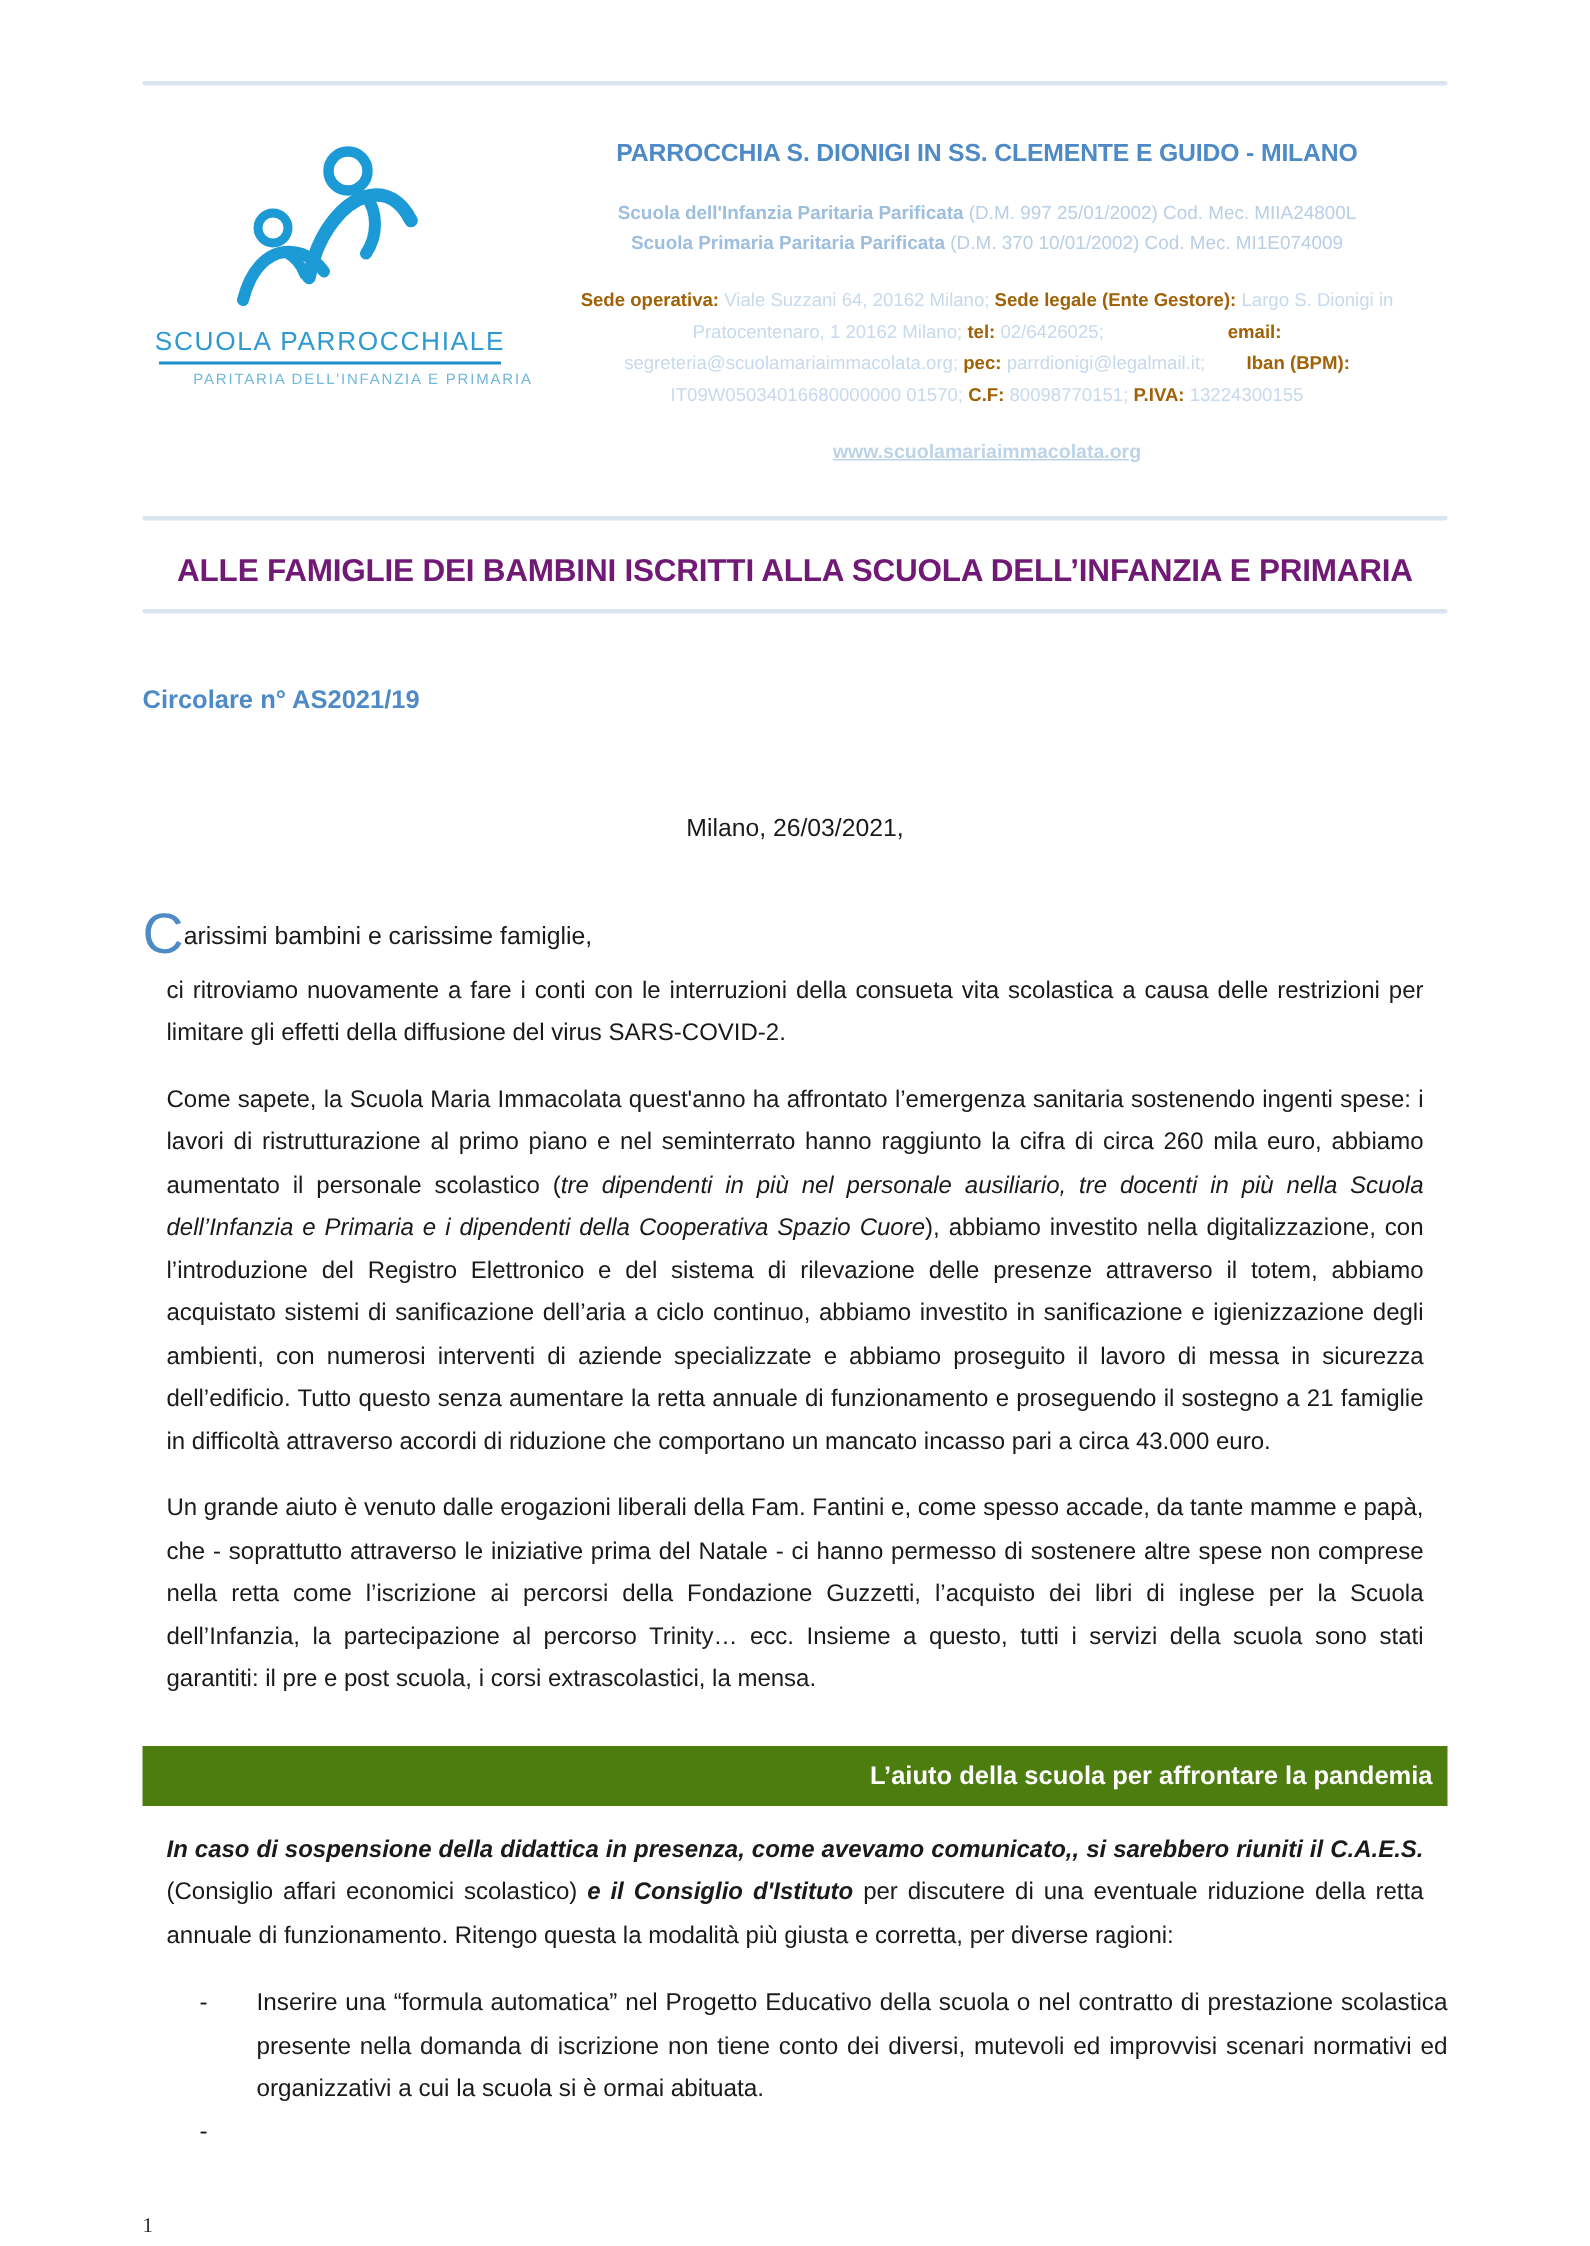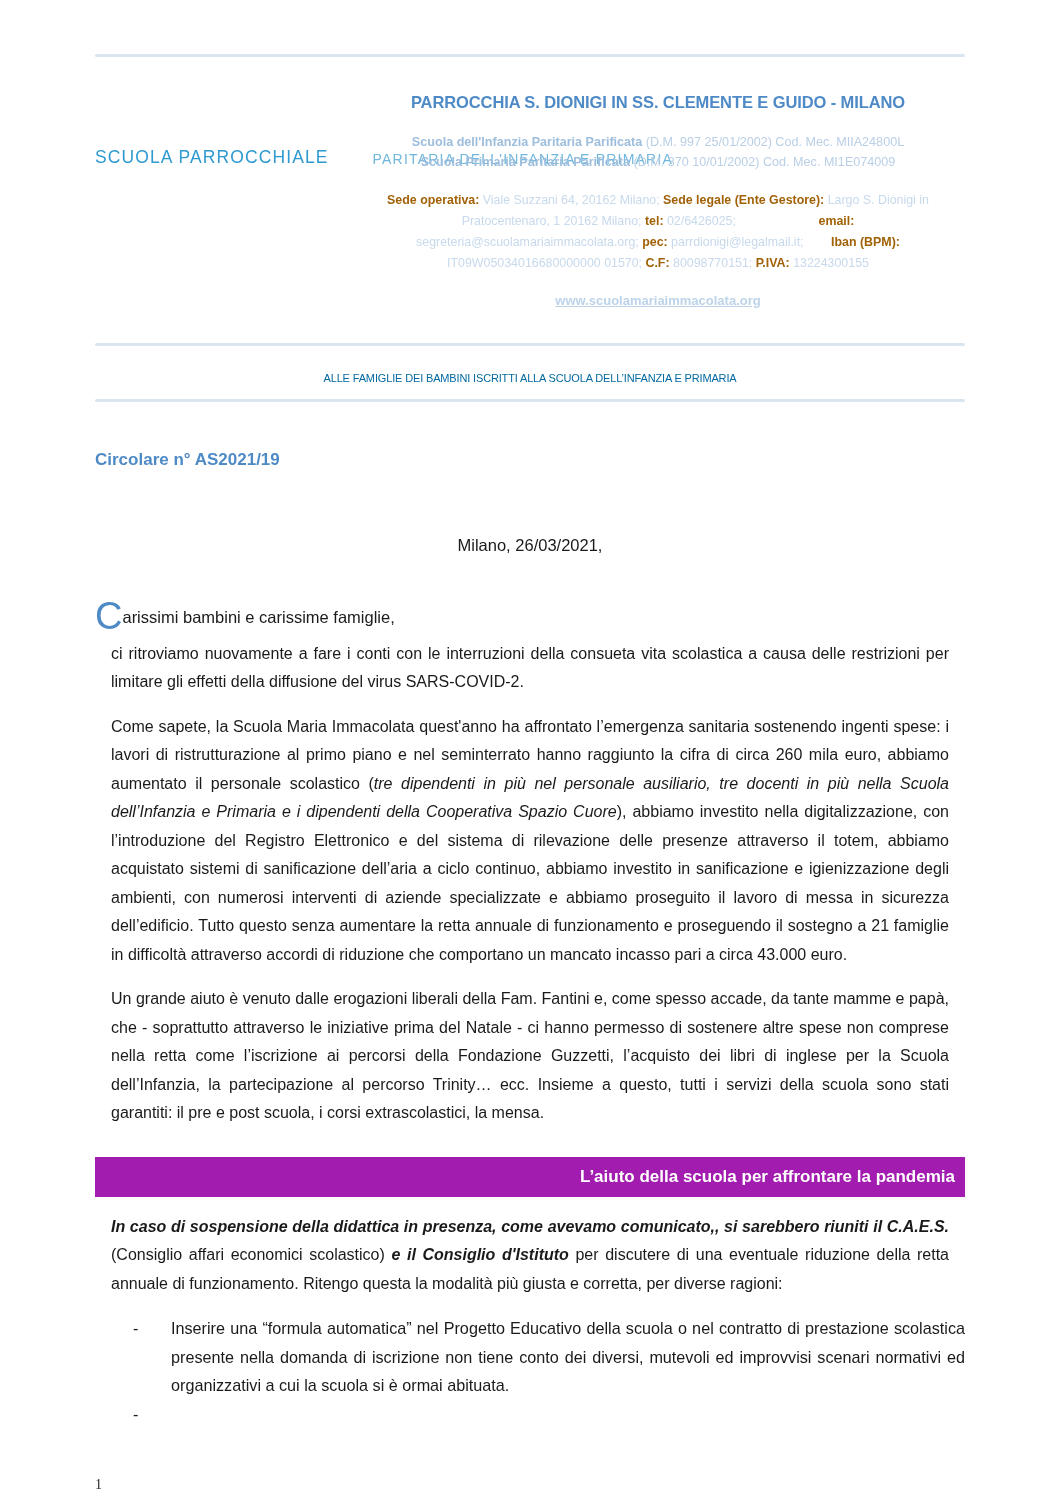--- a/index.html
+++ b/index.html
@@ -37,21 +37,21 @@
   .header {
     display: flex;
     align-items: flex-start;
     padding-top: 6px;
   }
   .logo-box {
     width: 250px;
     flex: 0 0 250px;
     padding-top: 34px;
     display: flex;
-    flex-direction: row;
+    flex-direction: column;
     align-items: center;
   }
   .logo-mark { width: 160px; height: 118px; display:block; }
   .logo-line1 {
     font-size: 17.5px;
     letter-spacing: 1.1px;
     color: #2e9ad0;
     font-weight: 400;
     margin-top: 2px;
     white-space: nowrap;
@@ -64,21 +64,21 @@
     margin-top: 2px;
     white-space: nowrap;
   }
   .logo-underline {
     width: 228px;
     height: 2px;
     background: #1b8fc9;
     margin-top: 3px;
   }
   .logo-line3 {
-    font-size: 14px;
+    font-size: 10px;
     letter-spacing: 1.2px;
     color: #6fb7dc;
     margin-top: 5px;
     white-space: nowrap;
     margin-left: 44px;
   }
 
   .head-text {
     flex: 1;
     text-align: center;
@@ -113,23 +113,23 @@
     text-decoration: underline;
     display: inline-block;
   }
 
   
   .addressee-wrap {
     text-align: center;
     padding: 22px 0 13px 0;
   }
   .addressee {
-    color: #0369a1;
-    font-weight: normal;
-    font-size: 11px;
+    color: #701a75;
+    font-weight: bold;
+    font-size: 21px;
     letter-spacing: -0.15px;
   }
 
   .circolare {
     text-align: left;
     color: #4e8ac6;
     font-weight: bold;
     font-size: 17px;
     margin-top: 48px;
   }
@@ -158,21 +158,21 @@
     line-height: 28.5px;
     text-align: justify;
     margin: 16px;
   }
   p.body.first { margin-top: 9px; }
   .it { font-style: italic; }
   .bd { font-weight: bold; font-style: italic; }
 
   
   .banner {
-    background: #a21caf;
+    background: #4d7c0f;
     height: 40px;
     margin-top: 29px;
     display: flex;
     align-items: center;
     justify-content: flex-end;
     padding-right: 10px;
     box-sizing: border-box;
   }
   .banner-text {
     color: #ffffff;

